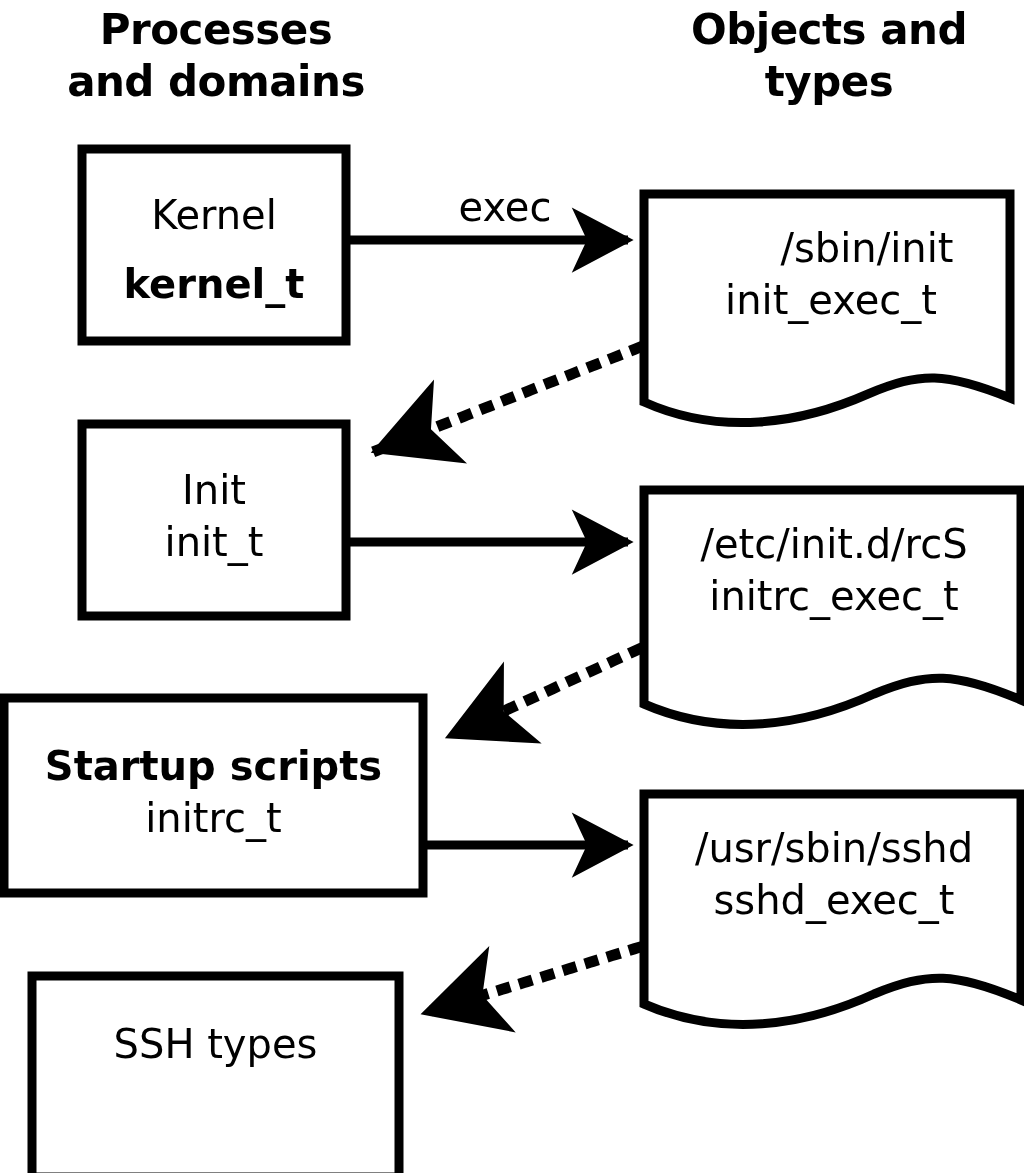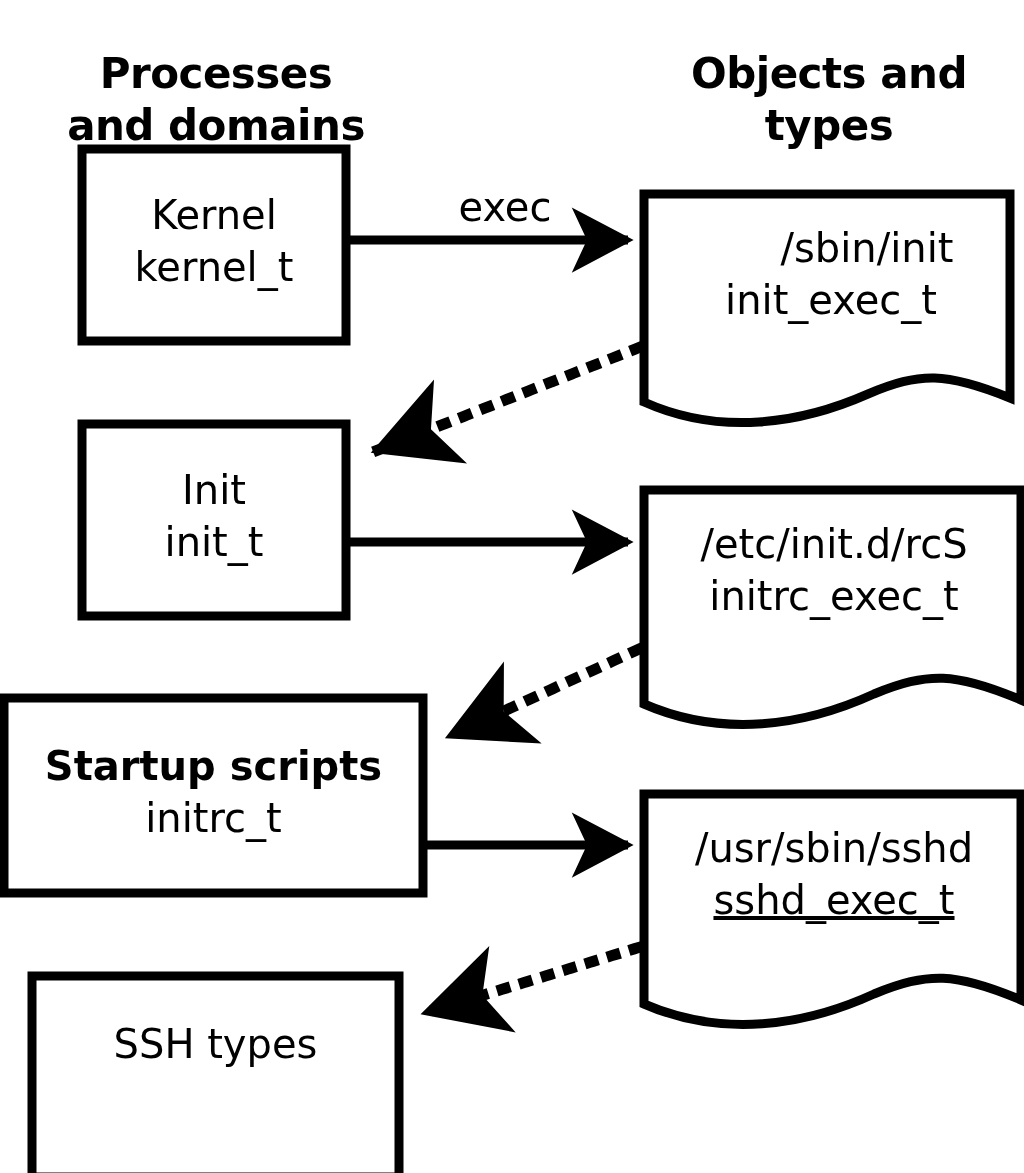--- a/index.html
+++ b/index.html
@@ -28,21 +28,20 @@
   }
   .col-title {
     position: absolute;
     font-family: "DejaVu Sans", sans-serif;
     font-weight: bold;
     font-size: 42px;
     line-height: 52px;
     text-align: center;
     letter-spacing: -0.5px;
     white-space: pre-line;
-    margin-top: 44px;
   }
   #title-left  { left: 26px;  top: 4px;  width: 380px; }
   #title-right { left: 630px; top: 4px;  width: 398px; }
 
   .node-label {
     position: absolute;
     font-family: "DejaVu Sans", sans-serif;
     font-weight: normal;
     font-size: 40px;
     line-height: 52px;
@@ -114,32 +113,32 @@
     <line x1="638" y1="348" x2="378" y2="450" stroke="#000000" stroke-width="11" stroke-dasharray="3 20" stroke-linecap="square" marker-end="url(#ah-dotted)"></line>
 
     <line x1="637" y1="650" x2="452" y2="735" stroke="#000000" stroke-width="11" stroke-dasharray="3 20" stroke-linecap="square" marker-end="url(#ah-dotted)"></line>
 
     <line x1="637" y1="948" x2="428" y2="1012" stroke="#000000" stroke-width="11" stroke-dasharray="3 20" stroke-linecap="square" marker-end="url(#ah-dotted)"></line>
   </svg>
 
   <div class="edge-label" style="left:400px; top:185px; width:210px;">exec</div>
 
   <div class="node-label" style="left:82px; top:189px; width:264px;">Kernel</div>
-  <div class="node-label" style="left:82px; top:241px; width:264px;">kernel_t</div>
+  <div class="node-label" style="left:82px; top:258px; width:264px;font-weight:bold;">kernel_t</div>
 
   <div class="node-label" style="left:82px; top:464px; width:264px;">Init</div>
   <div class="node-label" style="left:82px; top:516px; width:264px;">init_t</div>
 
   <div class="node-label" style="left:4px; top:740px; width:419px;font-weight:bold;">Startup scripts</div>
   <div class="node-label" style="left:4px; top:792px; width:419px;">initrc_t</div>
 
   <div class="node-label" style="left:32px; top:1018px; width:367px;">SSH types</div>
 
   <div class="node-label" style="left:648px; top:222px; width:438px;">/sbin/init</div>
   <div class="node-label" style="left:648px; top:274px; width:366px;">init_exec_t</div>
 
   <div class="node-label" style="left:646px; top:518px; width:376px;">/etc/init.d/rcS</div>
   <div class="node-label" style="left:646px; top:570px; width:376px;">initrc_exec_t</div>
 
   <div class="node-label" style="left:646px; top:822px; width:376px;">/usr/sbin/sshd</div>
-  <div class="node-label" style="left:646px; top:874px; width:376px;text-decoration:underline;">sshd_exec_t</div>
+  <div class="node-label" style="left:646px; top:874px; width:376px;">sshd_exec_t</div>
 
 </div>
 
 </body></html>

